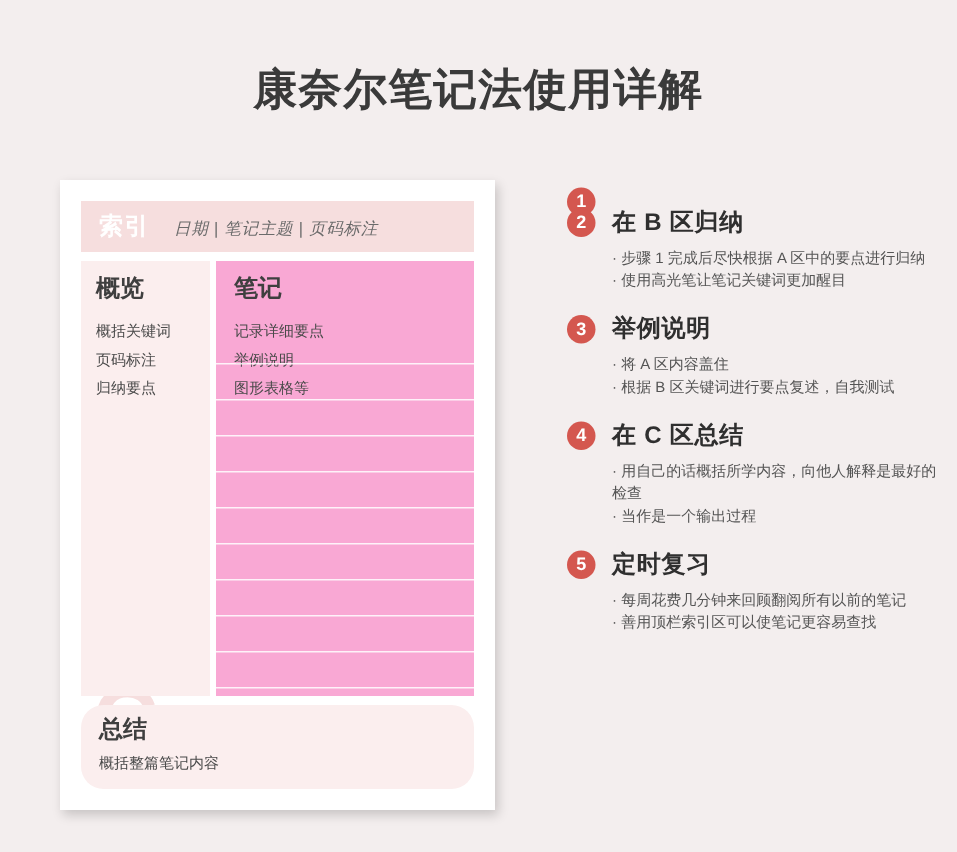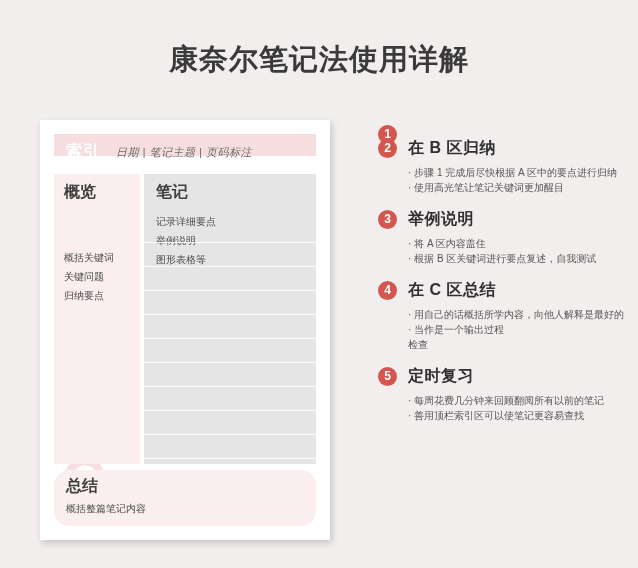--- a/index.html
+++ b/index.html
@@ -48,21 +48,21 @@
     width: 262px;
     height: 392px;
   }
 
   
   .index-bar {
     position: absolute;
     left: 0;
     top: 0;
     width: 262px;
-    height: 22px;
+    height: 34px;
     background: #f6dede;
   }
   .index-label {
     position: absolute;
     left: 12px;
     top: 7px;
     font-size: 16px;
     font-weight: bold;
     color: #ffffff;
     letter-spacing: 1px;
@@ -103,39 +103,39 @@
     height: 290px;
     background: #fbeeee;
     z-index: 1;
   }
   .col-right {
     position: absolute;
     left: 90px;
     top: 40px;
     width: 172px;
     height: 290px;
-    background: #e5e5e5;
+    background: #f9a8d4;
     z-index: 1;
   }
   .col-head {
     position: absolute;
     font-size: 16px;
     font-weight: bold;
     color: #3f3f3f;
   }
   .col-left .col-head { left: 10px; top: 8px; }
   .col-right .col-head { left: 12px; top: 8px; }
   .col-list {
     position: absolute;
     top: 38px;
     font-size: 10px;
     color: #4a4a4a;
     line-height: 19px;
   }
-  .col-left .col-list { left: 10px; margin-top: 36px; }
+  .col-left .col-list { left: 10px; }
   .col-right .col-list { left: 12px; }
   .col-list div { white-space: nowrap; }
 
   
   .rules {
     position: absolute;
     left: 90px;
     top: 108px;
     width: 172px;
     height: 222px;
@@ -234,21 +234,21 @@
       </div>
 
       <div class="watermark wm-b">B</div>
       <div class="watermark wm-a">A</div>
       <div class="watermark wm-c">C</div>
 
       <div class="col-left">
         <div class="col-head">概览</div>
         <div class="col-list">
           <div>概括关键词</div>
-          <div>关键问题</div>
+          <div>页码标注</div>
           <div>归纳要点</div>
         </div>
       </div>
 
       <div class="col-right">
         <div class="col-head">笔记</div>
         <div class="col-list">
           <div>记录详细要点</div>
           <div>举例说明</div>
           <div>图形表格等</div>
@@ -298,22 +298,22 @@
         <div>· 将 A 区内容盖住</div>
         <div>· 根据 B 区关键词进行要点复述，自我测试</div>
       </div>
     </div>
 
     <div class="step">
       <div class="step-num">4</div>
       <div class="step-title">在 C 区总结</div>
       <div class="step-bullets">
         <div>· 用自己的话概括所学内容，向他人解释是最好的</div>
+        <div>  检查</div>
         <div>· 当作是一个输出过程</div>
-        <div>  检查</div>
       </div>
     </div>
 
     <div class="step">
       <div class="step-num">5</div>
       <div class="step-title">定时复习</div>
       <div class="step-bullets">
         <div>· 每周花费几分钟来回顾翻阅所有以前的笔记</div>
         <div>· 善用顶栏索引区可以使笔记更容易查找</div>
       </div>

